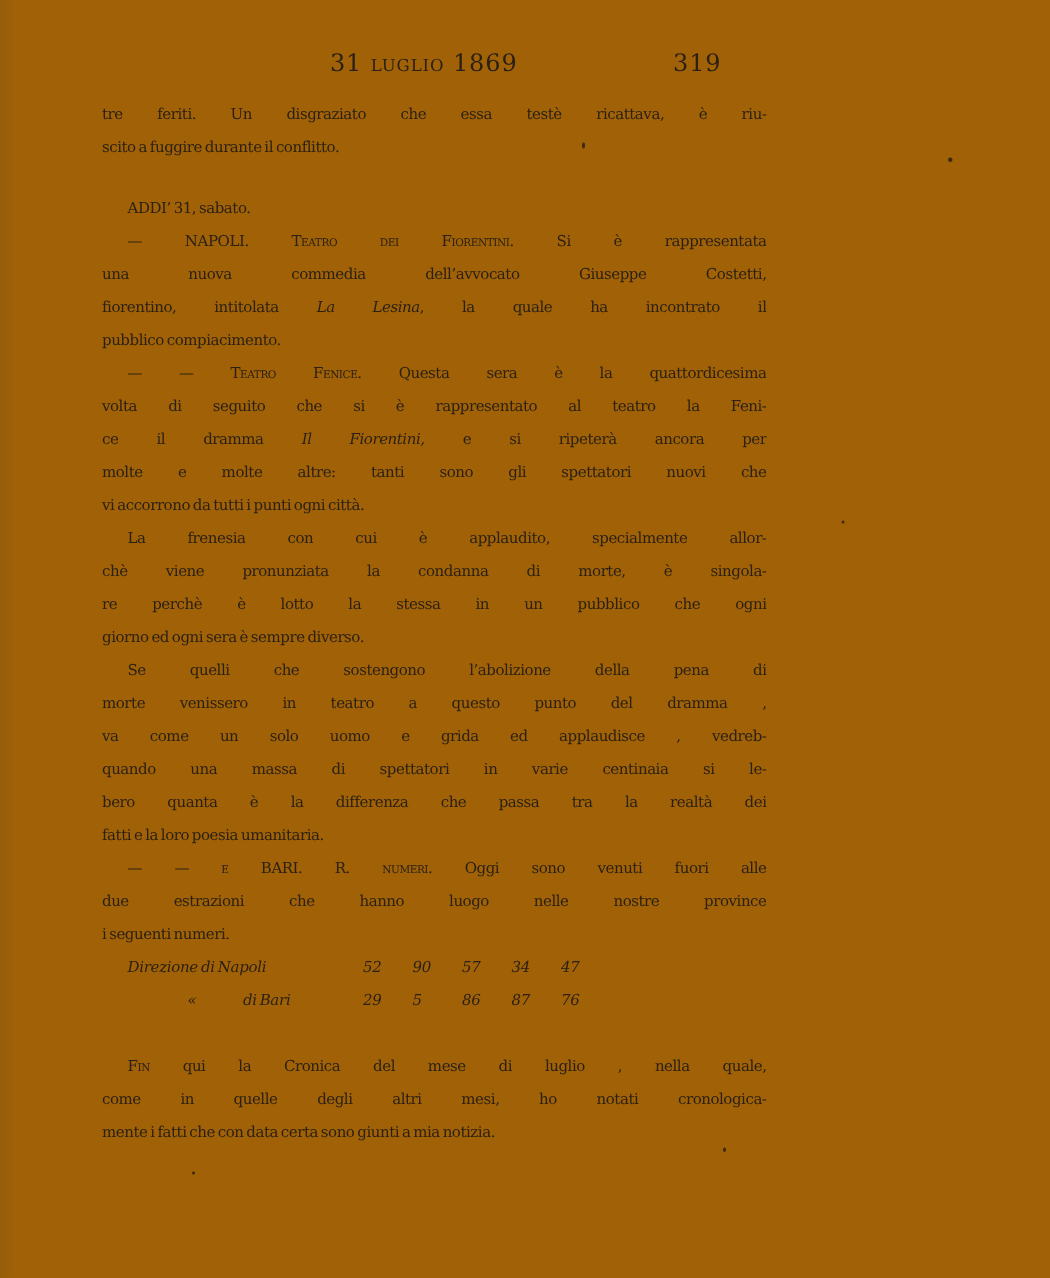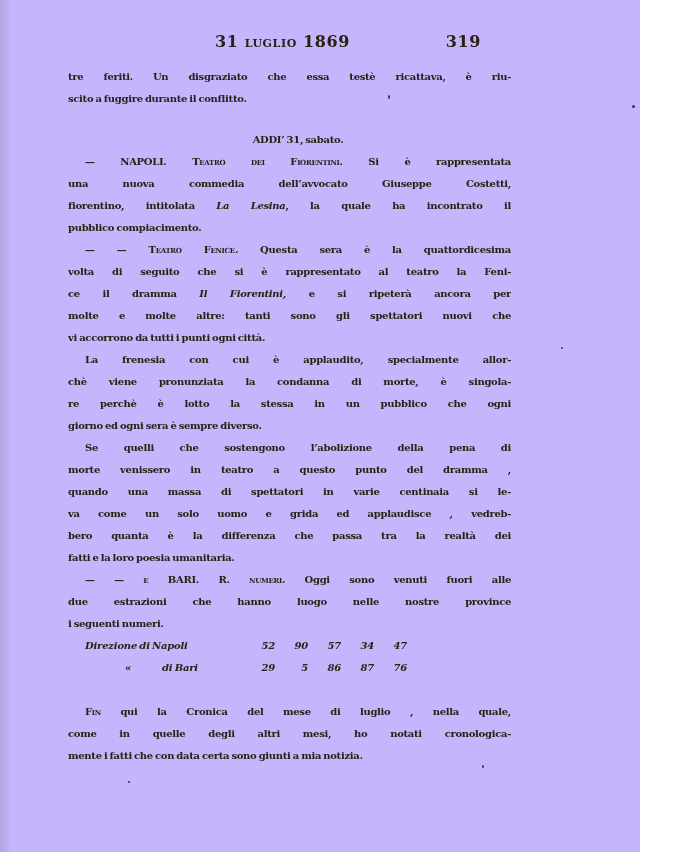--- a/index.html
+++ b/index.html
@@ -1,80 +1,80 @@
 <!DOCTYPE html>
 <html><head>
 <meta charset="utf-8">
 <style>
   html,body{margin:0;padding:0;}
   .page{
     position:relative;
-    width:640px;height:852px;
-    background:#c4b5fd;
+    width:700px;height:852px;
+    background:#a16207;
     overflow:hidden;
     font-family:"DejaVu Serif","Liberation Serif",serif;
-    font-weight:700;
+    font-weight:400;
     color:#2b2013;
   }
   .edge-left{
     position:absolute;left:0;top:0;width:11px;height:100%;
     background:linear-gradient(90deg,rgba(90,62,32,0.13),rgba(90,62,32,0.05) 70%,rgba(90,62,32,0));
   }
   .column{position:absolute;left:68px;top:30px;width:443px;}
   .header{position:relative;height:24px;line-height:24px;margin-bottom:12px;font-size:16px;letter-spacing:0.6px;}
   .date{position:absolute;left:0;right:14px;text-align:center;white-space:nowrap;}
   .pagenum{position:absolute;right:30px;top:0;}
   .sc{font-variant:small-caps;}
   .it{font-style:italic;}
   .line{
     height:22px;line-height:22px;overflow:hidden;
     font-size:10px;letter-spacing:-0.3px;word-spacing:-1px;
   }
   .jl{text-align:justify;text-align-last:justify;}
   .ind{padding-left:17px;}
   .lot{font-style:italic;letter-spacing:-0.2px;}
   .lot-label{display:inline-block;width:174px;vertical-align:top;}
-  .lot-num{display:inline-block;width:33px;text-align:right;}
+  .lot-num{display:inline-block;width:33px;}
   .lot-row-1 .lot-label-part:first-child{margin-left:17px;}
   .lot-row-2 .lot-label-part:nth-child(1){margin-left:57px;}
   .lot-row-2 .lot-label-part:nth-child(2){margin-left:31px;}
   .speck{position:absolute;background:rgba(43,31,18,0.85);border-radius:50%;}
 </style>
 </head>
 <body>
 
 <div class="page">
   <div class="edge-left"></div>
 
   <div class="column">
     <div class="header">
       <span class="date"><span>31</span>&nbsp;<span class="sc">luglio</span>&nbsp;<span>1869</span></span>
       <span class="pagenum">319</span>
     </div>
     <div id="text-block">
         <div class="line jl"><span>tre feriti. Un disgraziato che essa testè ricattava, è riu-</span></div>
         <div class="line"><span>scito a fuggire durante il conflitto.</span></div>
-        <div class="line ind" style="margin-top: 19px; text-align: center;"><span>ADDI’ 31, sabato.</span></div>
+        <div class="line ind" style="margin-top: 19px;"><span>ADDI’ 31, sabato.</span></div>
         <div class="line jl ind"><span>— NAPOLI. </span><span class="sc">Teatro dei Fiorentini.</span><span> Si è rappresentata</span></div>
         <div class="line jl"><span>una nuova commedia dell’avvocato Giuseppe Costetti,</span></div>
         <div class="line jl"><span>fiorentino, intitolata </span><span class="it">La Lesina</span><span>, la quale ha incontrato il</span></div>
         <div class="line"><span>pubblico compiacimento.</span></div>
         <div class="line jl ind"><span>— — </span><span class="sc">Teatro Fenice.</span><span> Questa sera è la quattordicesima</span></div>
         <div class="line jl"><span>volta di seguito che si è rappresentato al teatro la Feni-</span></div>
         <div class="line jl"><span>ce il dramma </span><span class="it">Il Fiorentini,</span><span> e si ripeterà ancora per</span></div>
         <div class="line jl"><span>molte e molte altre: tanti sono gli spettatori nuovi che</span></div>
         <div class="line"><span>vi accorrono da tutti i punti ogni città.</span></div>
         <div class="line jl ind"><span>La frenesia con cui è applaudito, specialmente allor-</span></div>
         <div class="line jl"><span>chè viene pronunziata la condanna di morte, è singola-</span></div>
         <div class="line jl"><span>re perchè è lotto la stessa in un pubblico che ogni</span></div>
         <div class="line"><span>giorno ed ogni sera è sempre diverso.</span></div>
         <div class="line jl ind"><span>Se quelli che sostengono l’abolizione della pena di</span></div>
         <div class="line jl"><span>morte venissero in teatro a questo punto del dramma ,</span></div>
+        <div class="line jl"><span>va come un solo uomo e grida ed applaudisce , vedreb-</span></div>
         <div class="line jl"><span>quando una massa di spettatori in varie centinaia si le-</span></div>
-        <div class="line jl"><span>va come un solo uomo e grida ed applaudisce , vedreb-</span></div>
         <div class="line jl"><span>bero quanta è la differenza che passa tra la realtà dei</span></div>
         <div class="line"><span>fatti e la loro poesia umanitaria.</span></div>
         <div class="line jl ind"><span>— — </span><span class="sc">e</span><span> BARI. R. </span><span class="sc">numeri.</span><span> Oggi sono venuti fuori alle</span></div>
         <div class="line jl"><span>due estrazioni che hanno luogo nelle nostre province</span></div>
         <div class="line"><span>i seguenti numeri.</span></div>
         <div class="line lot lot-row-1"><span class="lot-label"><span class="lot-label-part">Direzione di Napoli</span></span><span class="lot-num">52</span><span class="lot-num">90</span><span class="lot-num">57</span><span class="lot-num">34</span><span class="lot-num">47</span></div>
         <div class="line lot lot-row-2"><span class="lot-label"><span class="lot-label-part">«</span><span class="lot-label-part">di Bari</span></span><span class="lot-num">29</span><span class="lot-num">5</span><span class="lot-num">86</span><span class="lot-num">87</span><span class="lot-num">76</span></div>
         <div class="line jl ind" style="margin-top: 22px;"><span class="sc">Fin</span><span> qui la Cronica del mese di luglio , nella quale,</span></div>
         <div class="line jl"><span>come in quelle degli altri mesi, ho notati cronologica-</span></div>
         <div class="line"><span>mente i fatti che con data certa sono giunti a mia notizia.</span></div>

